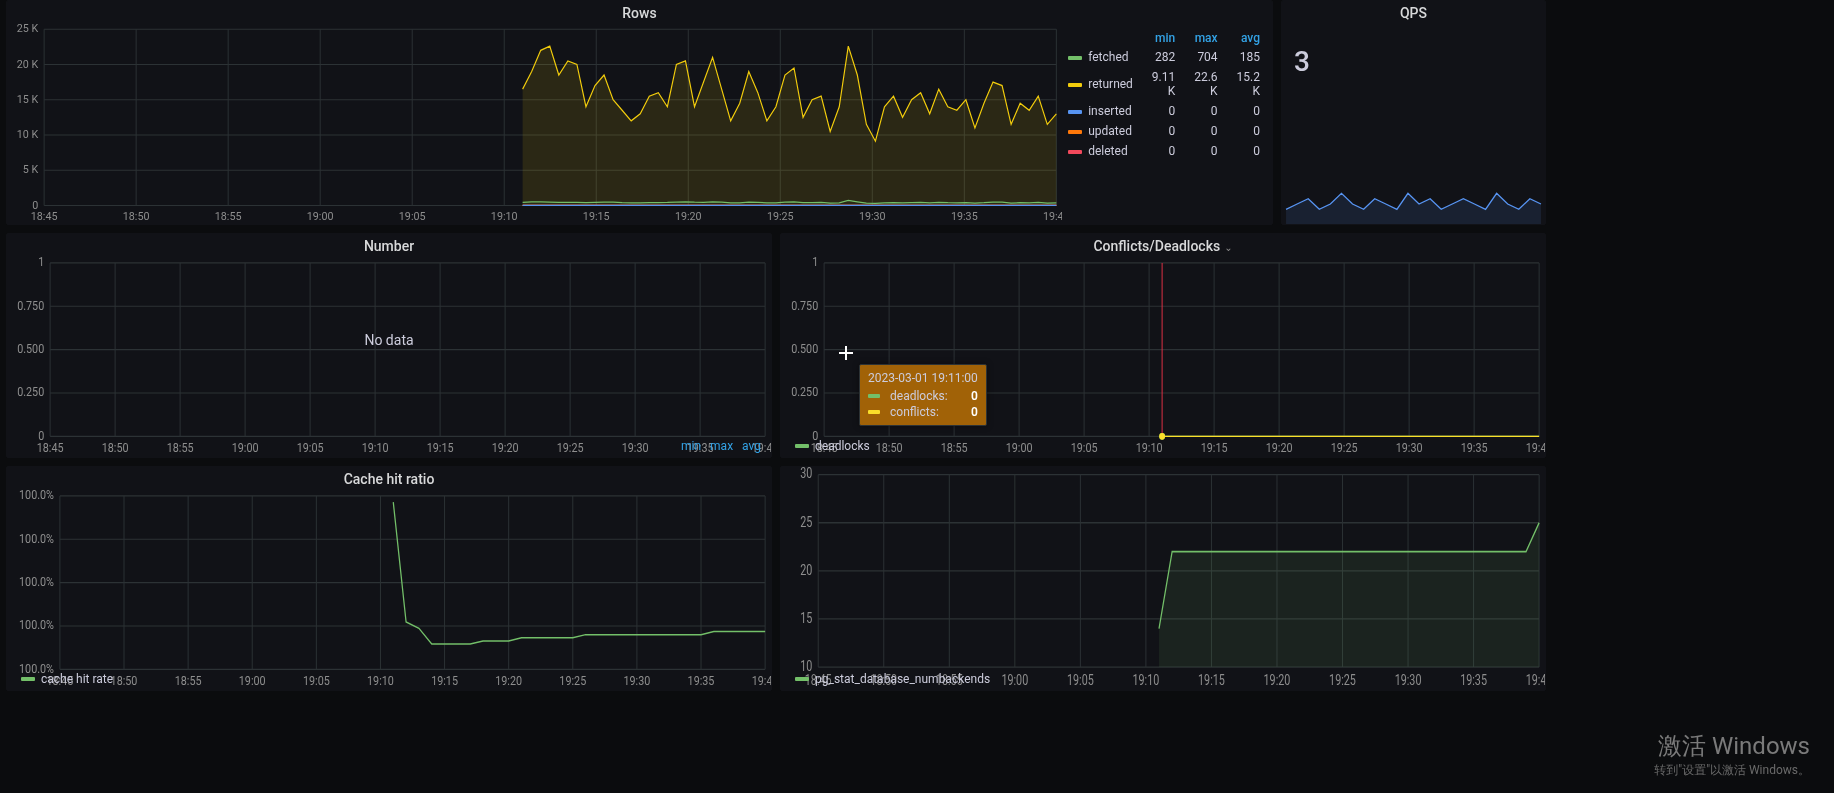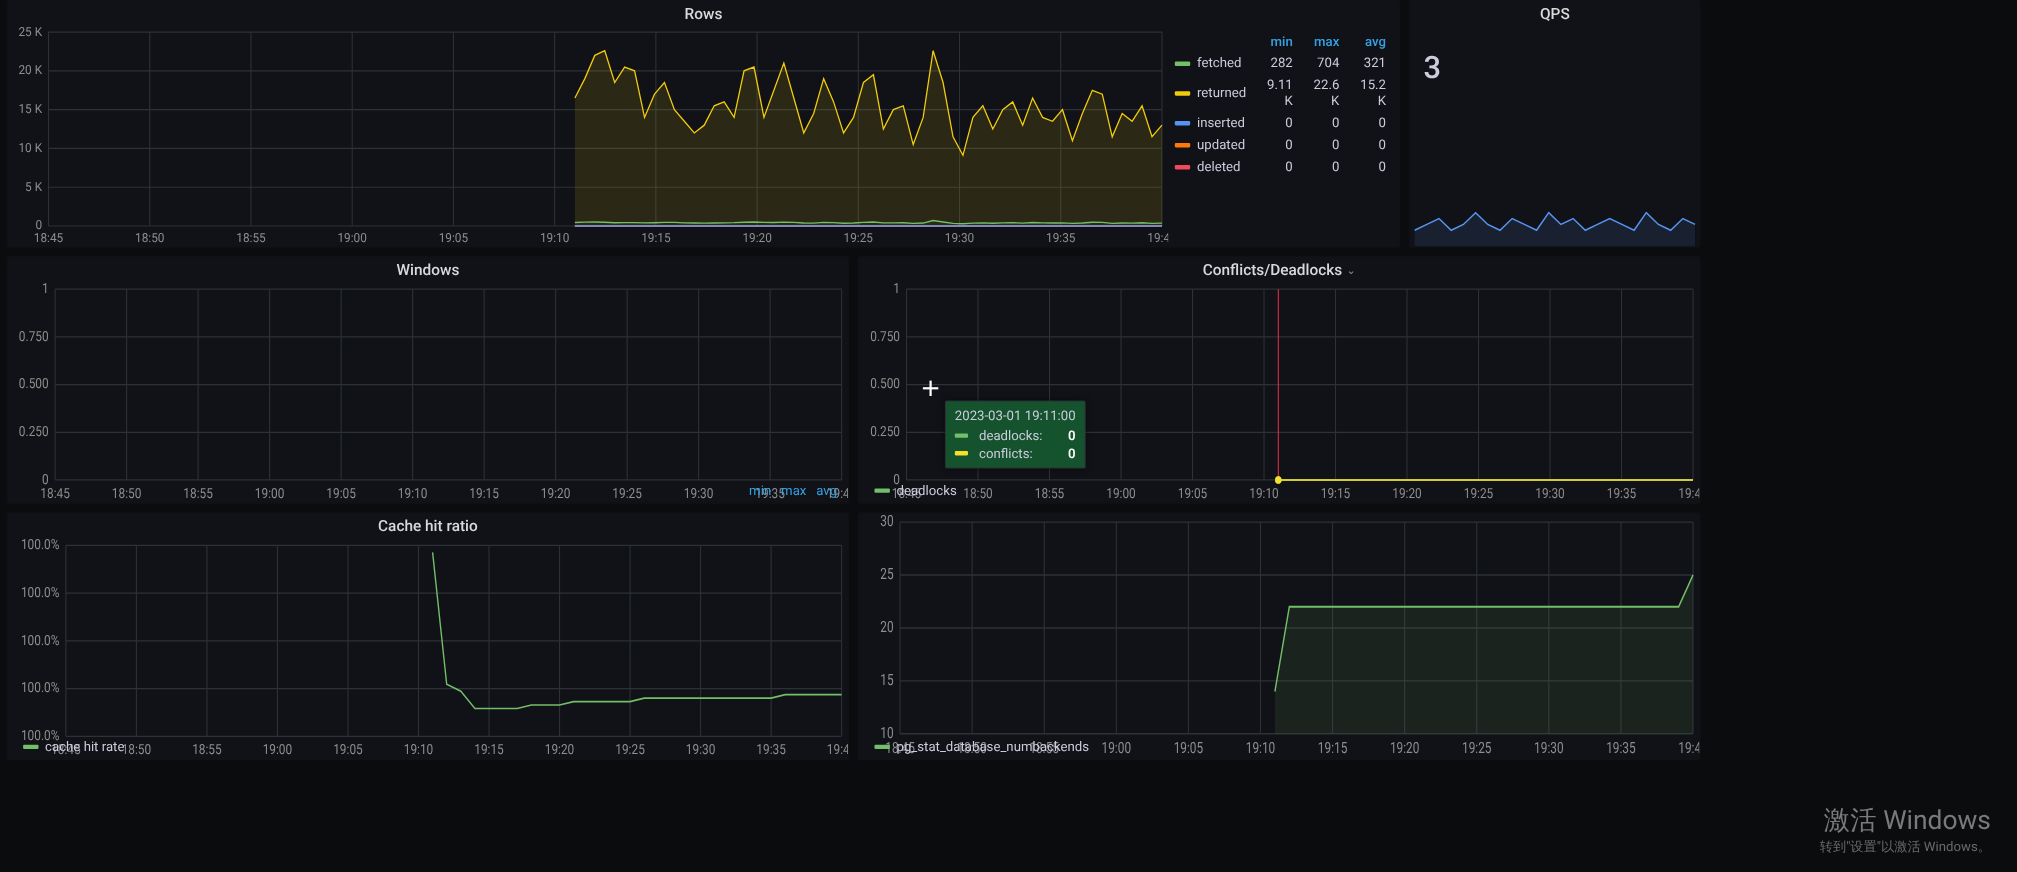--- a/index.html
+++ b/index.html
@@ -20,21 +20,21 @@
   .legend-bottom { position:absolute; left:14px; bottom:4px; display:flex; gap:14px; }
   .legend-bottom .item { display:flex; align-items:center; color:#ccccdc; font-size:12px; }
   .mini-stats { position:absolute; right:10px; bottom:4px; font-size:12px; }
   .mini-stats span { color:#33a2e5; margin-left:6px; }
   .no-data { position:absolute; top:38%; left:0; right:0; text-align:center; color:#ccccdc; font-size:14px; }
   .qps-panel { display:flex; flex-direction:column; }
   .qps-number { color:#ccccdc; font-size:28px; font-weight:500; margin-left:12px; margin-top:22px; }
   .row1 { display:flex; gap:8px; grid-column:1 / span 2; }
   .row1 .rows-panel { flex:1 1 auto; }
   .row1 .qps-panel { width:263px; }
-  .tooltip { position:absolute; background:#14532d; border:1px solid #2c3235; border-radius:2px; padding:6px 8px; font-size:12px; color:#ccccdc; box-shadow:0 0 6px rgba(0,0,0,.4); pointer-events:none; }
+  .tooltip { position:absolute; background:#a16207; border:1px solid #2c3235; border-radius:2px; padding:6px 8px; font-size:12px; color:#ccccdc; box-shadow:0 0 6px rgba(0,0,0,.4); pointer-events:none; }
   .tooltip .ts { color:#ccccdc; margin-bottom:4px; }
   .tooltip .row { display:flex; align-items:center; margin-top:2px; }
   .tooltip .row .lbl { margin-right:6px; margin-left:4px; color:#ccccdc; }
   .tooltip .row .val { font-weight:600; color:#fff; margin-left:auto; }
   .cursor-cross { position:absolute; width:14px; height:14px; pointer-events:none; }
   .cursor-cross:before, .cursor-cross:after { content:""; position:absolute; background:#fff; }
   .cursor-cross:before { left:6px; top:0; width:2px; height:14px; }
   .cursor-cross:after { top:6px; left:0; height:2px; width:14px; }
   .watermark { position:fixed; right:24px; bottom:14px; text-align:right; color:#6a6a6a; pointer-events:none; }
   .watermark .l1 { font-size:24px; color:#7a7a7a; }
@@ -106,21 +106,21 @@
               <th>min</th>
               <th>max</th>
               <th>avg</th>
             </tr>
               </thead>
             <tbody id="rows-legend-body">
                 <tr>
                   <td class="name"><span class="swatch" style="background:#73bf69"></span>fetched</td>
                   <td>282</td>
                   <td>704</td>
-                  <td>321</td>
+                  <td>185</td>
                 </tr>
                 <tr>
                   <td class="name"><span class="swatch" style="background:#f2cc0c"></span>returned</td>
                   <td>9.11 K</td>
                   <td>22.6 K</td>
                   <td>15.2 K</td>
                 </tr>
                 <tr>
                   <td class="name"><span class="swatch" style="background:#5794f2"></span>inserted</td>
                   <td>0</td>
@@ -149,21 +149,21 @@
       <div class="qps-number">3</div>
       <div style="flex:1"></div>
       <svg id="svg-qps" viewBox="0 0 260 40" preserveAspectRatio="none" style="height:40px">
           <path d="M4,25.333333333333336 L14.956521739130434,20 L25.913043478260867,14.666666666666668 L36.869565217391305,25.333333333333336 L47.826086956521735,20 L58.78260869565217,9.333333333333332 L69.73913043478261,20 L80.69565217391305,25.333333333333336 L91.65217391304347,14.666666666666668 L102.60869565217392,20 L113.56521739130434,25.333333333333336 L124.52173913043478,9.333333333333332 L135.47826086956522,20 L146.43478260869563,14.666666666666668 L157.3913043478261,25.333333333333336 L168.34782608695653,20 L179.30434782608694,14.666666666666668 L190.26086956521738,20 L201.21739130434784,25.333333333333336 L212.17391304347825,9.333333333333332 L223.1304347826087,20 L234.08695652173913,25.333333333333336 L245.04347826086956,14.666666666666668 L256,20 L 256,40 L 4,40 Z" fill="#5794f2" fill-opacity="0.12"></path>
           <path d="M4,25.333333333333336 L14.956521739130434,20 L25.913043478260867,14.666666666666668 L36.869565217391305,25.333333333333336 L47.826086956521735,20 L58.78260869565217,9.333333333333332 L69.73913043478261,20 L80.69565217391305,25.333333333333336 L91.65217391304347,14.666666666666668 L102.60869565217392,20 L113.56521739130434,25.333333333333336 L124.52173913043478,9.333333333333332 L135.47826086956522,20 L146.43478260869563,14.666666666666668 L157.3913043478261,25.333333333333336 L168.34782608695653,20 L179.30434782608694,14.666666666666668 L190.26086956521738,20 L201.21739130434784,25.333333333333336 L212.17391304347825,9.333333333333332 L223.1304347826087,20 L234.08695652173913,25.333333333333336 L245.04347826086956,14.666666666666668 L256,20" stroke="#5794f2" stroke-width="1.3" fill="none"></path>
         </svg>
     </div>
   </div>
 
   <div class="panel">
-    <div class="panel-title">Windows</div>
+    <div class="panel-title">Number</div>
     <div class="panel-body">
       <div class="plot-area">
         <svg id="svg-buffers" viewBox="0 0 780 175" preserveAspectRatio="none">
             <g class="axis">
               <line x1="44" y1="157" x2="774" y2="157" class="grid-line"></line>
               <text x="38" y="160" text-anchor="end">0</text>
               <line x1="44" y1="119.25" x2="774" y2="119.25" class="grid-line"></line>
               <text x="38" y="122.25" text-anchor="end">0.250</text>
               <line x1="44" y1="81.5" x2="774" y2="81.5" class="grid-line"></line>
               <text x="38" y="84.5" text-anchor="end">0.500</text>
@@ -190,20 +190,21 @@
               <line x1="574.9090909090909" y1="6" x2="574.9090909090909" y2="157" class="grid-line"></line>
               <text x="574.9090909090909" y="171" text-anchor="middle">19:25</text>
               <line x1="641.2727272727274" y1="6" x2="641.2727272727274" y2="157" class="grid-line"></line>
               <text x="641.2727272727274" y="171" text-anchor="middle">19:30</text>
               <line x1="707.6363636363636" y1="6" x2="707.6363636363636" y2="157" class="grid-line"></line>
               <text x="707.6363636363636" y="171" text-anchor="middle">19:35</text>
               <line x1="774" y1="6" x2="774" y2="157" class="grid-line"></line>
               <text x="774" y="171" text-anchor="middle">19:40</text>
             </g>
           </svg>
+        <div class="no-data">No data</div>
       </div>
     </div>
     <div class="mini-stats">
       <span>min</span>
       <span>max</span>
       <span>avg</span>
     </div>
   </div>
 
   <div class="panel">

